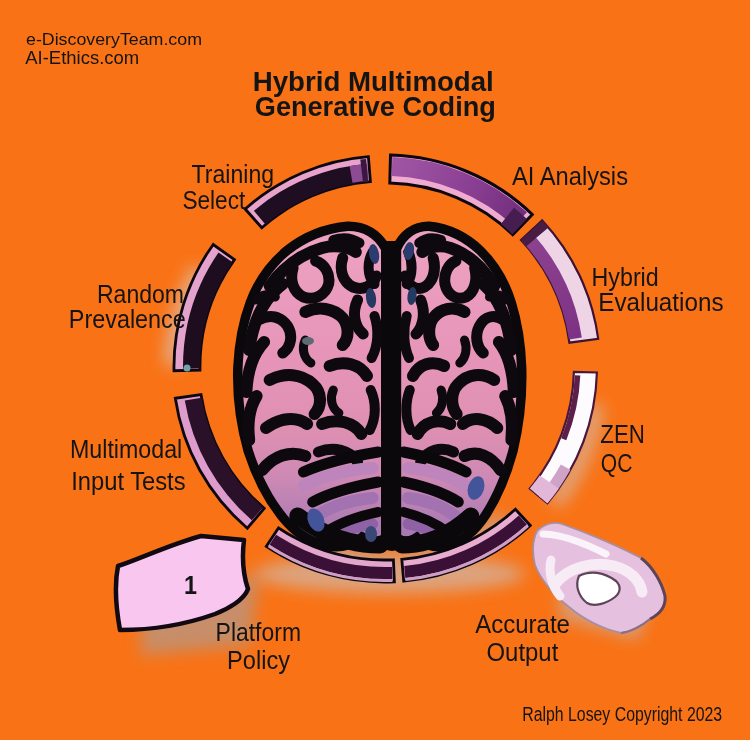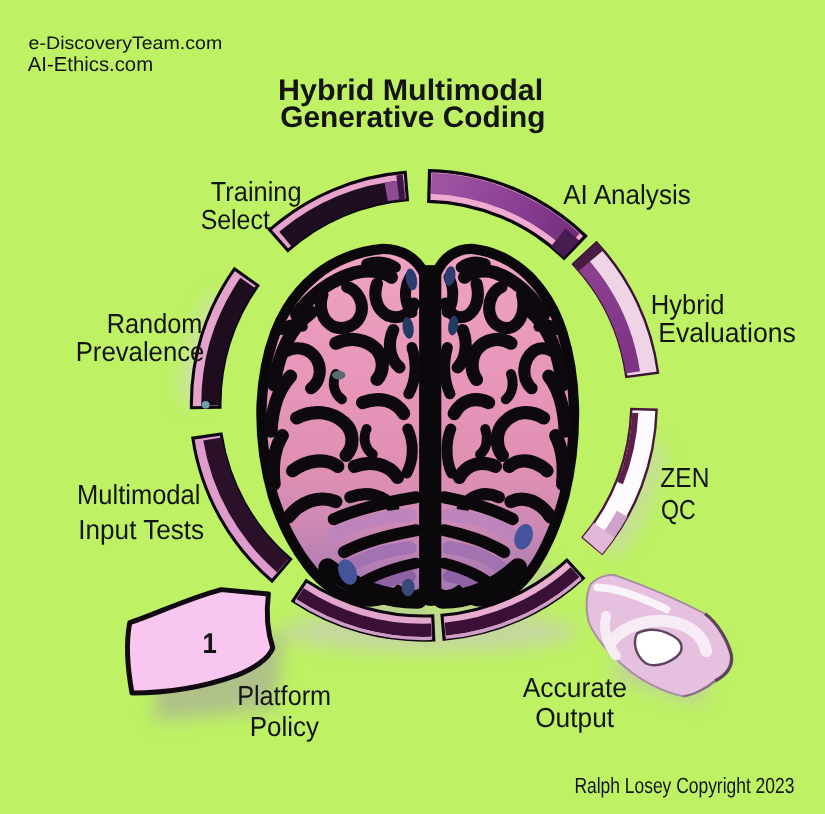--- a/index.html
+++ b/index.html
@@ -1,15 +1,15 @@
 <!DOCTYPE html>
 <html><head><meta charset="utf-8">
 <style>
 html,body{margin:0;padding:0;background:#ffffff;}
-#stage{position:relative;width:750px;height:740px;overflow:hidden;background:#bef264;}
+#stage{position:relative;width:750px;height:740px;overflow:hidden;background:#f97316;}
 </style></head>
 <body>
 <div id="stage">
 <svg width="750" height="740" viewBox="0 0 750 740">
 <defs>
 <filter id="blur5" x="-40%" y="-40%" width="180%" height="180%">
           <feGaussianBlur stdDeviation="5"></feGaussianBlur>
         </filter>
 <filter id="blur8" x="-40%" y="-40%" width="180%" height="180%">
           <feGaussianBlur stdDeviation="8"></feGaussianBlur>

